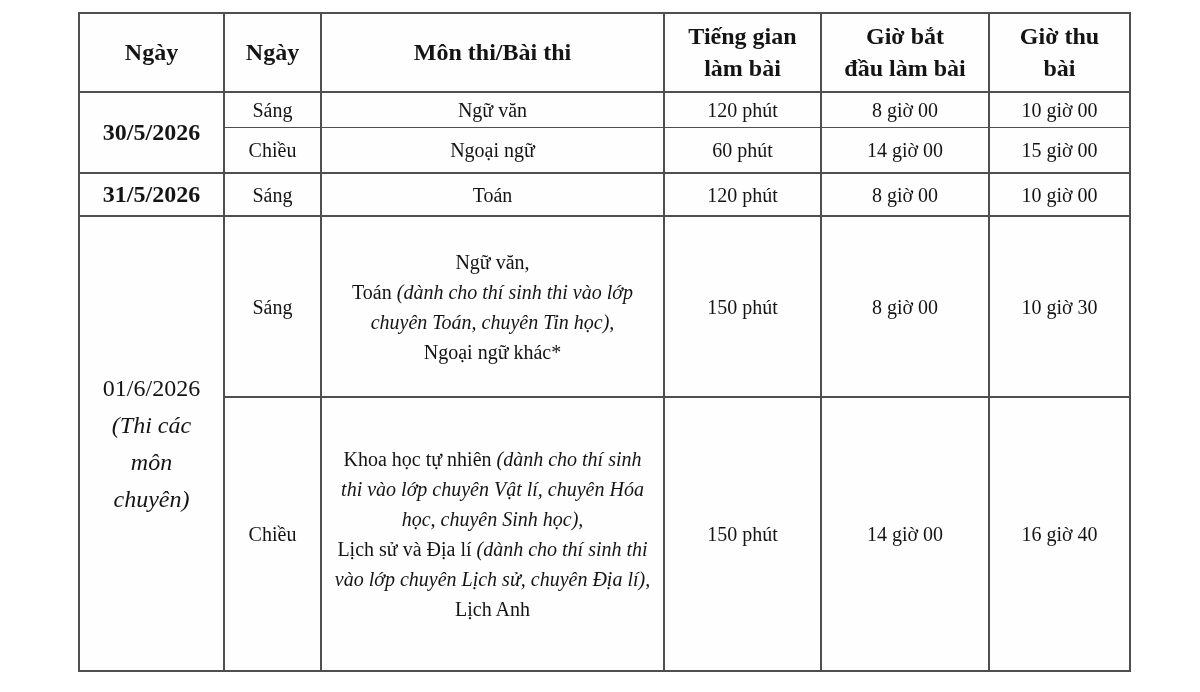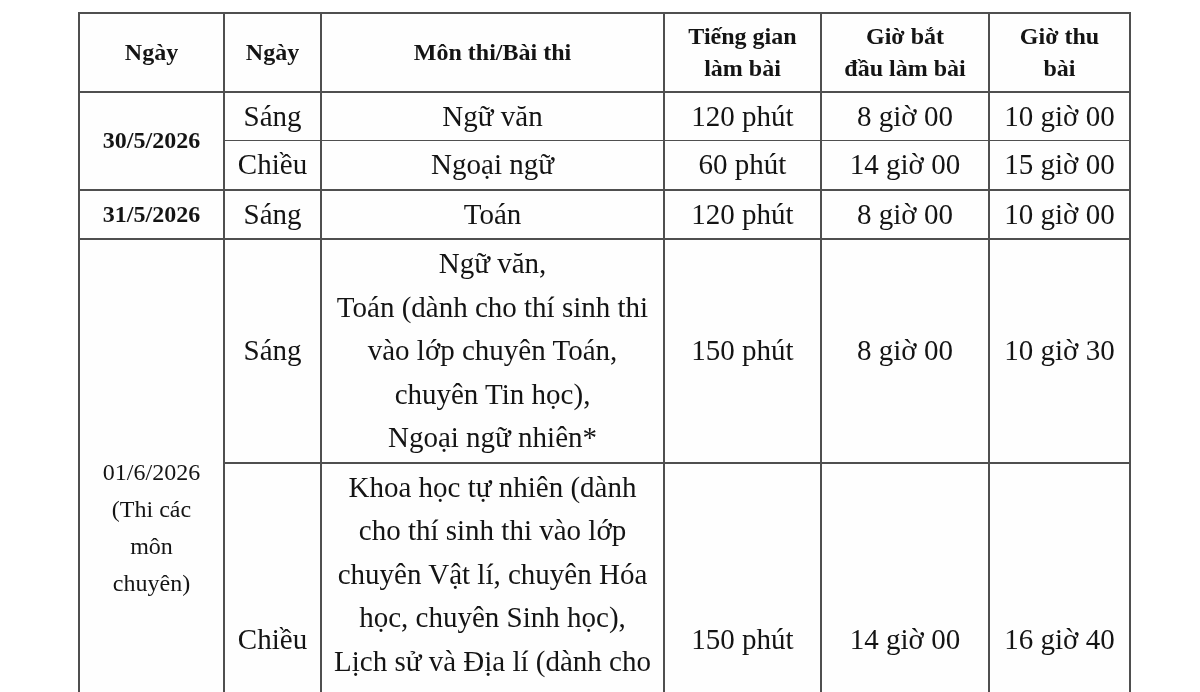--- a/index.html
+++ b/index.html
@@ -23,21 +23,21 @@
     top: 12px;
     width: 1051px;
     border-collapse: collapse;
     table-layout: fixed;
   }
   .schedule th, .schedule td {
     border: 2px solid #4f4f4f;
     text-align: center;
     vertical-align: middle;
     padding: 2px 10px;
-    font-size: 29px;
+    font-size: 20px;
     line-height: 1.5;
     background: #fefefe;
   }
   .schedule th {
     font-weight: bold;
     font-size: 24px;
     line-height: 1.35;
     white-space: pre-line;
     padding: 6px 8px;
   }
@@ -48,21 +48,21 @@
   tr.row-4 { height: 181px; }
   tr.row-5 { height: 274px; }
   tr.thin-bottom > td { border-bottom-width: 1px; }
   tr.thin-top > td    { border-top-width: 1px; }
   td.date-cell {
     font-weight: bold;
     font-size: 24px;
     line-height: 1.55;
   }
   td.date-cell .it { font-weight: normal; }
-  .it { }
+  .it { font-style: italic; }
   .b  { font-weight: normal; }
 </style>
 </head>
 <body>
 
 <div class="page">
   <table class="schedule">
     <colgroup>
       <col style="width:145px">
       <col style="width:97px">
@@ -106,21 +106,21 @@
         <td>Sáng</td>
         <td>Toán</td>
         <td>120 phút</td>
         <td>8 giờ 00</td>
         <td>10 giờ 00</td>
       </tr>
 
       <tr class="row-4">
         <td class="date-cell" rowspan="2"><span class="b">01/6/2026</span><br><span class="it">(Thi các môn chuyên)</span></td>
         <td>Sáng</td>
-        <td><span>Ngữ văn,</span><br><span>Toán </span><span class="it">(dành cho thí sinh thi vào lớp chuyên Toán, chuyên Tin học),</span><br><span>Ngoại ngữ nhiên*</span></td>
+        <td><span>Ngữ văn,</span><br><span>Toán </span><span class="it">(dành cho thí sinh thi vào lớp chuyên Toán, chuyên Tin học),</span><br><span>Ngoại ngữ khác*</span></td>
         <td>150 phút</td>
         <td>8 giờ 00</td>
         <td>10 giờ 30</td>
       </tr>
 
       <tr class="row-5">
         <td>Chiều</td>
         <td><span>Khoa học tự nhiên </span><span class="it">(dành cho thí sinh thi vào lớp chuyên Vật lí, chuyên Hóa học, chuyên Sinh học),</span><br><span>Lịch sử và Địa lí </span><span class="it">(dành cho thí sinh thi vào lớp chuyên Lịch sử, chuyên Địa lí),</span><br><span>Lịch Anh</span></td>
         <td>150 phút</td>
         <td>14 giờ 00</td>

